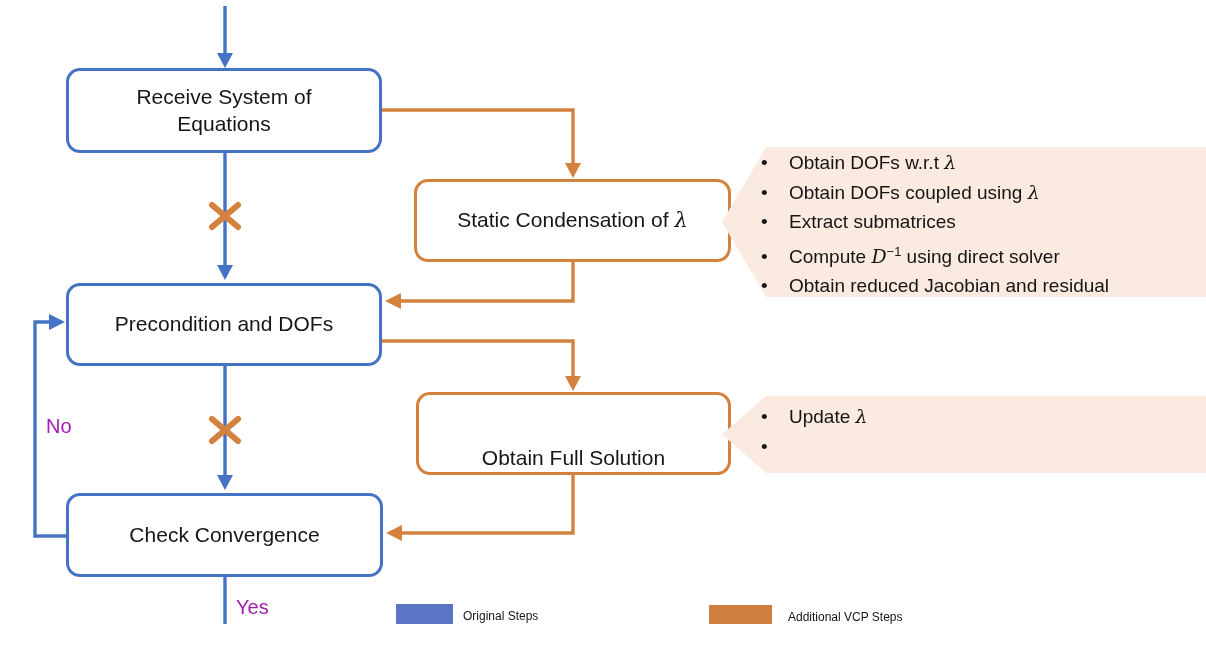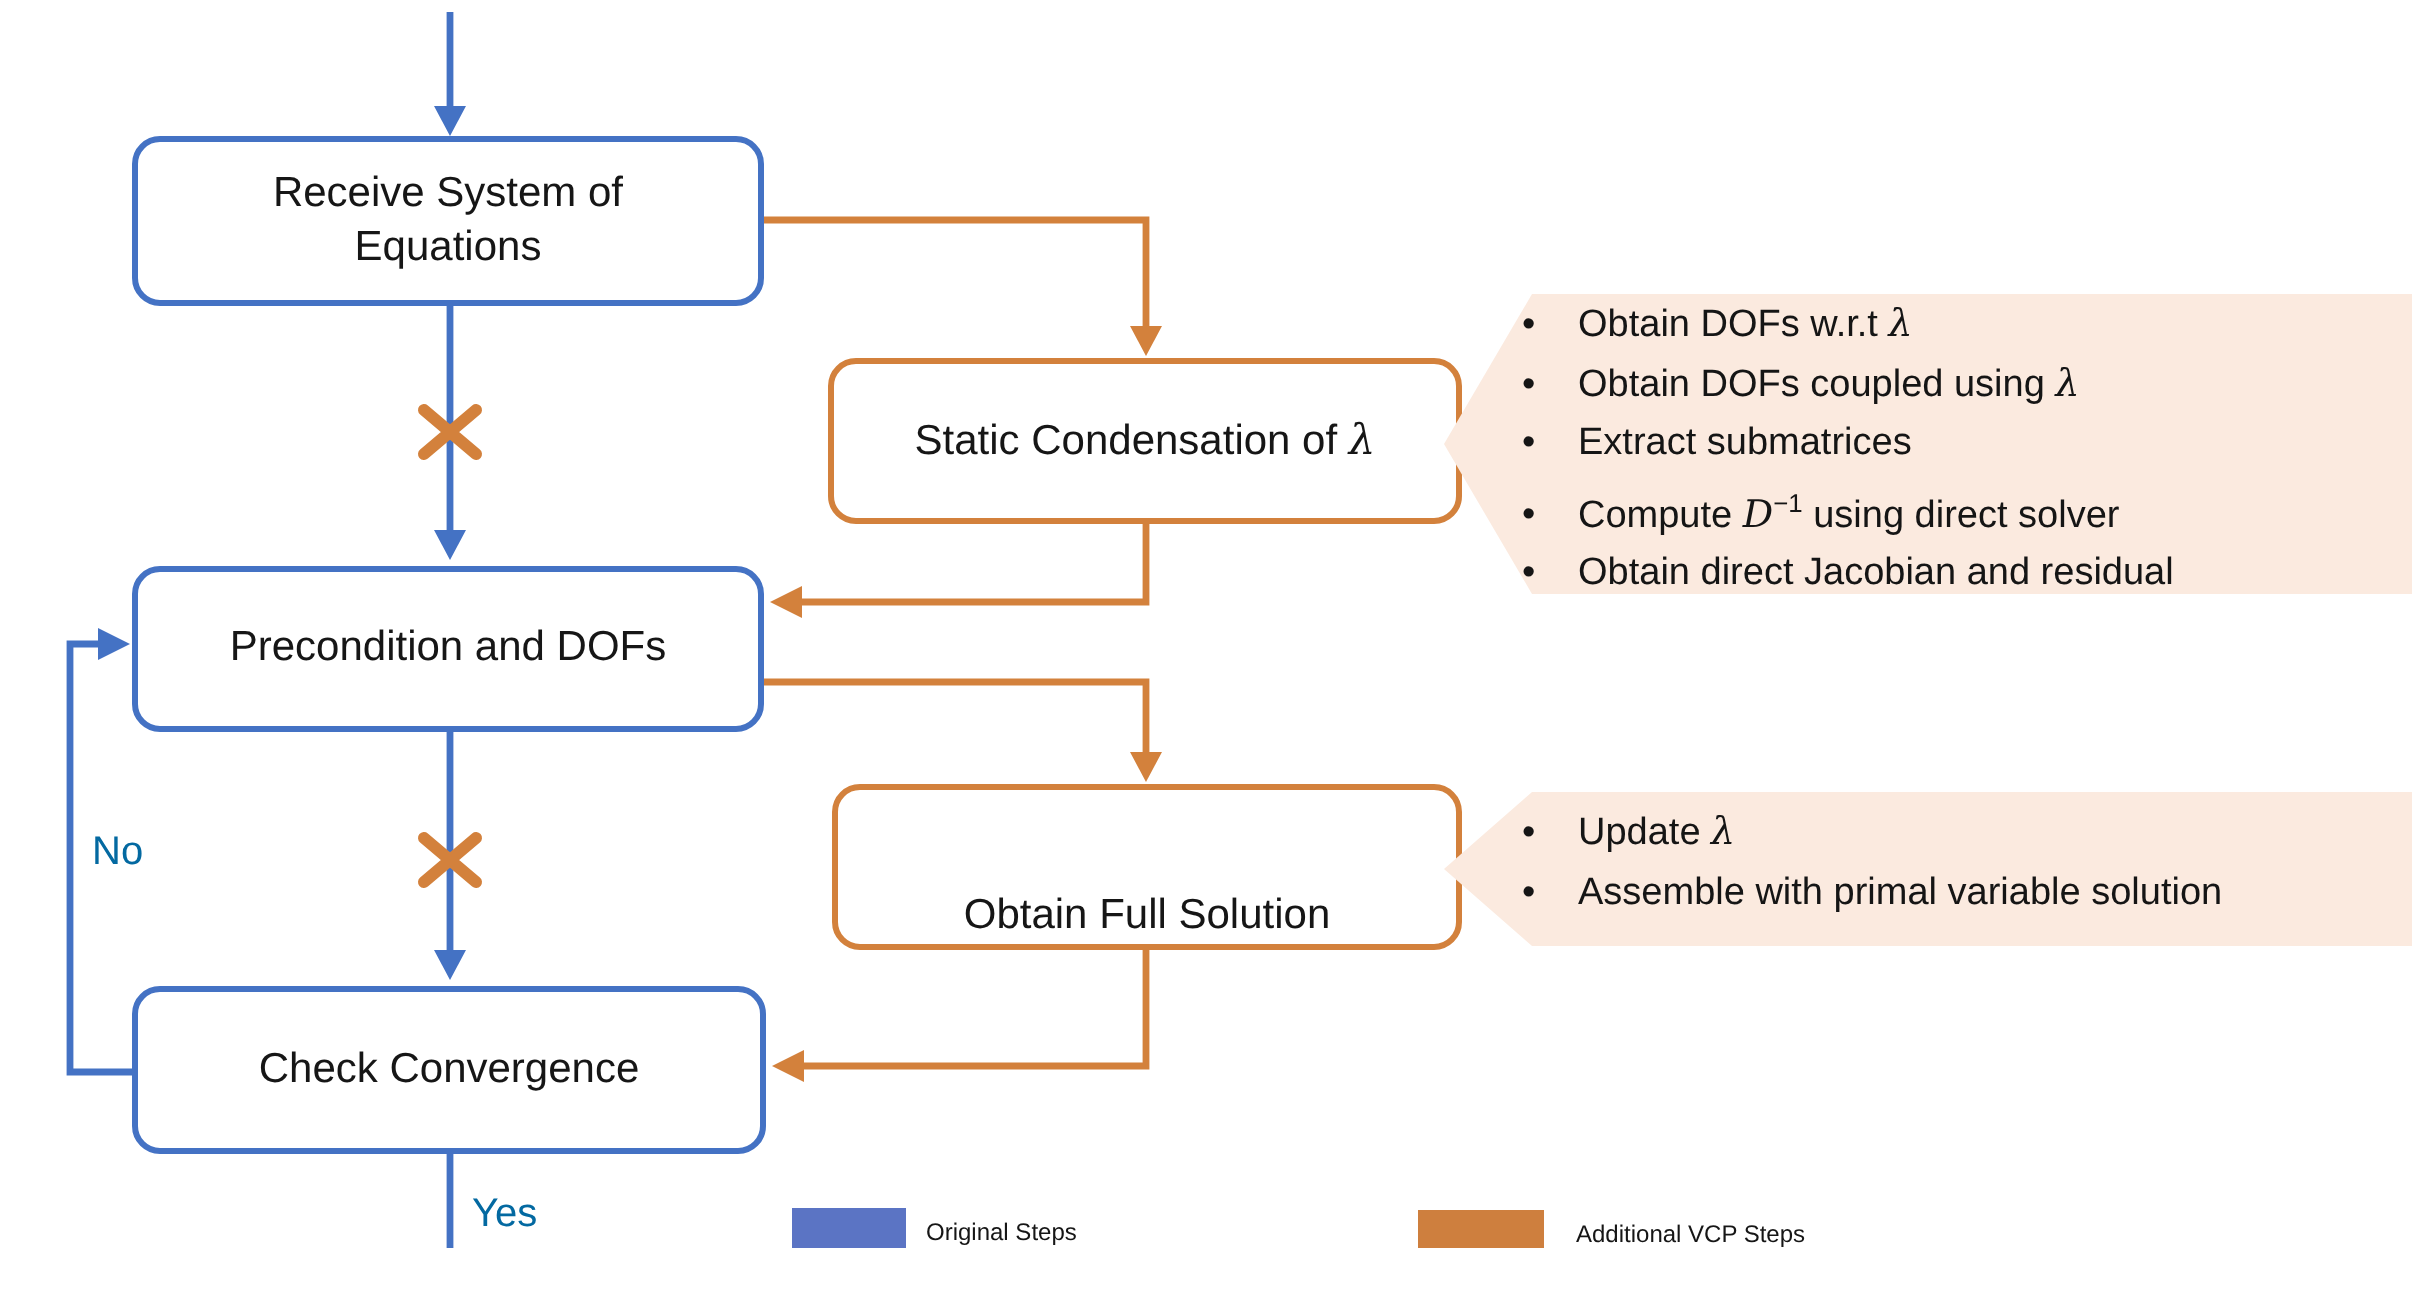--- a/index.html
+++ b/index.html
@@ -34,21 +34,21 @@
   .callout{
     position:absolute;z-index:2;background:var(--callout-bg);
     clip-path:polygon(44px 0%,100% 0%,100% 100%,44px 100%,0% 50%);
     font-size:19px;
   }
   .callout-static{left:706px;top:147px;width:491px;height:149px;padding-top:1px;}
   .callout-full{left:706px;top:396px;width:491px;height:71px;padding-top:6px;}
   .callout .bullet-row{display:flex;align-items:baseline;padding-left:39px;line-height:29.5px;}
   .callout .bullet{width:28px;flex:0 0 28px;}
 
-  .edge-label{position:absolute;z-index:2;font-size:20px;color:#0369a1;}
+  .edge-label{position:absolute;z-index:2;font-size:20px;color:#a21caf;}
   .label-no{left:30px;top:415px;}
   .label-yes{left:220px;top:596px;}
 
   .legend-swatch{position:absolute;z-index:2;}
   .swatch-blue{left:380px;top:604px;width:57px;height:26px;background:var(--legend-blue);}
   .swatch-orange{left:693px;top:605px;width:63px;height:26px;background:var(--legend-orange);}
   .legend-label{position:absolute;z-index:2;font-size:12px;line-height:27px;color:#161616;}
   .legend-label-original{left:447px;top:603px;}
   .legend-label-vcp{left:772px;top:604px;}
 </style>
@@ -122,32 +122,31 @@
       <div class="bullet-row">
         <span class="bullet">•</span>
         <span class="bullet-text"><span>Extract submatrices</span></span>
       </div>
       <div class="bullet-row">
         <span class="bullet">•</span>
         <span class="bullet-text"><span>Compute </span><span class="math">D</span><sup>−1</sup><span> using direct solver</span></span>
       </div>
       <div class="bullet-row">
         <span class="bullet">•</span>
-        <span class="bullet-text"><span>Obtain direct Jacobian and residual</span></span>
+        <span class="bullet-text"><span>Obtain reduced Jacobian and residual</span></span>
       </div>
     </div>
 
   <div class="callout callout-full">
       <div class="bullet-row">
         <span class="bullet">•</span>
         <span class="bullet-text"><span>Update </span><span class="math">λ</span></span>
       </div>
       <div class="bullet-row">
         <span class="bullet">•</span>
-        <span class="bullet-text"><span>Assemble with primal variable solution</span></span>
       </div>
     </div>
 
   <div class="edge-label label-no">No</div>
   <div class="edge-label label-yes">Yes</div>
 
   <div class="legend-swatch swatch-blue"></div>
   <div class="legend-label legend-label-original">Original Steps</div>
   <div class="legend-swatch swatch-orange"></div>
   <div class="legend-label legend-label-vcp">Additional VCP Steps</div>

